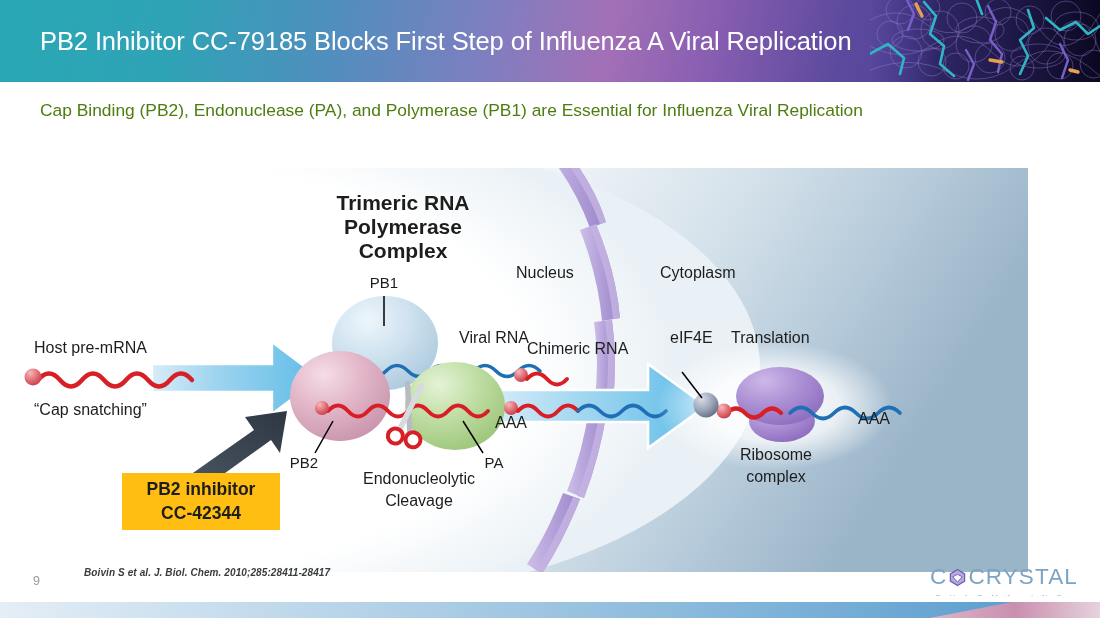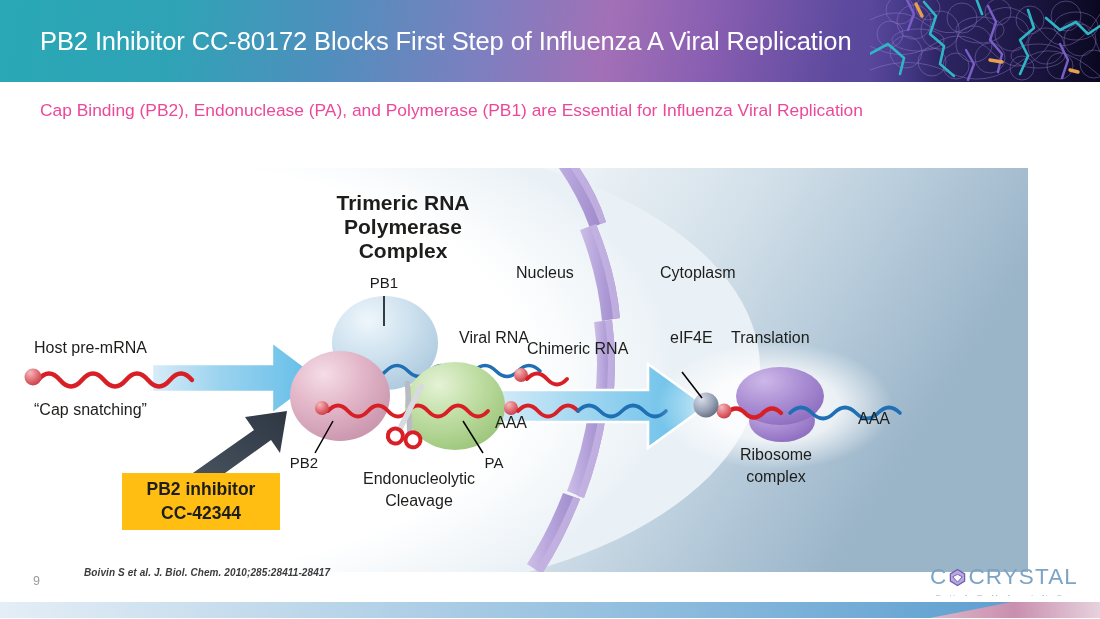--- a/index.html
+++ b/index.html
@@ -56,21 +56,21 @@
     letter-spacing: -0.1px;
     white-space: nowrap;
     z-index: 4;
   }
 
   
   .subtitle {
     position: absolute;
     left: 40px; top: 100px;
     width: 1030px;
-    color: #ec4899;
+    color: #4d7c0f;
     font-size: 17.4px;
     font-weight: 400;
     white-space: nowrap;
   }
 
   
   .figure {
     position: absolute;
     left: 0; top: 168px;
     width: 1028px; height: 404px;
@@ -190,21 +190,21 @@
           <path d="M190 44 L 198 60 L 192 78"></path>
           <path d="M96 50 L 104 64 L 98 80"></path>
         </g>
         <g stroke="#e8a04c" stroke-width="3.4" stroke-linecap="round">
           <path d="M46 4 L 52 16"></path>
           <path d="M120 60 L 132 62"></path>
           <path d="M200 70 L 208 72"></path>
         </g>
       </svg>
     </div>
-    <div class="header-title">PB2 Inhibitor CC-80172 Blocks First Step of Influenza A Viral Replication</div>
+    <div class="header-title">PB2 Inhibitor CC-79185 Blocks First Step of Influenza A Viral Replication</div>
   </div>
 
   <div class="subtitle">Cap Binding (PB2), Endonuclease (PA), and Polymerase (PB1) are Essential for Influenza Viral Replication</div>
 
   <div class="figure">
     <svg class="fig-svg" width="1028" height="404" viewBox="0 0 1028 404" xmlns="http://www.w3.org/2000/svg">
       <defs>
 
         <linearGradient id="bgGrad" x1="0" y1="0" x2="1" y2="0.25">
           <stop offset="0.00" stop-color="#ffffff"></stop>

